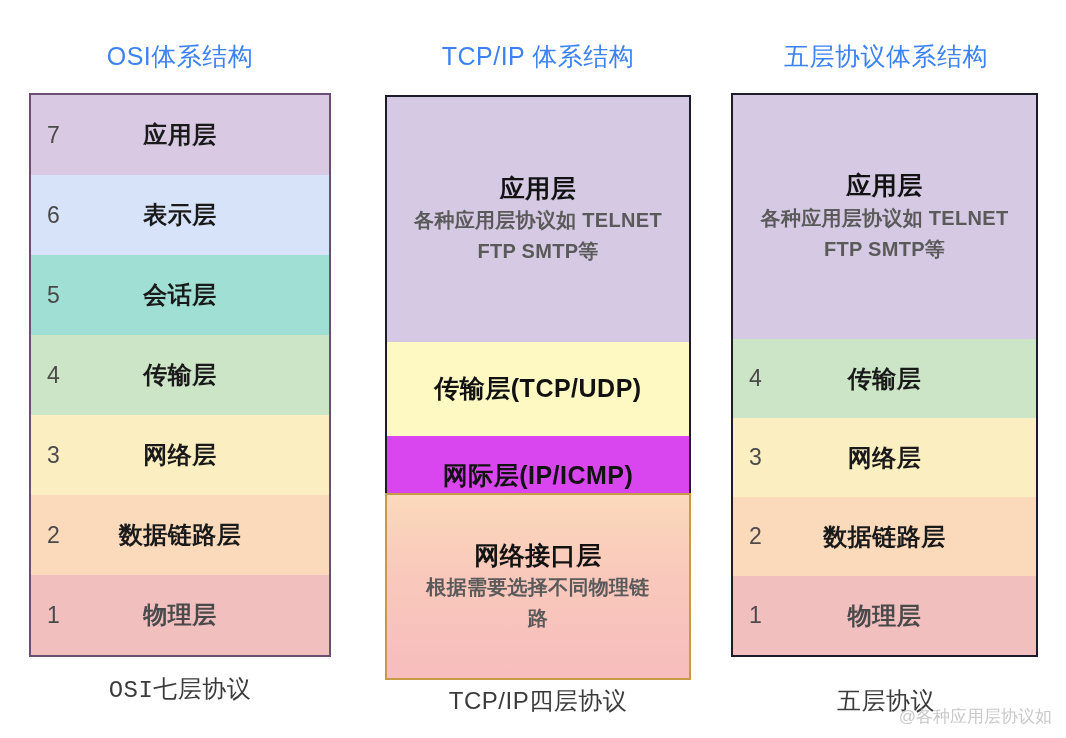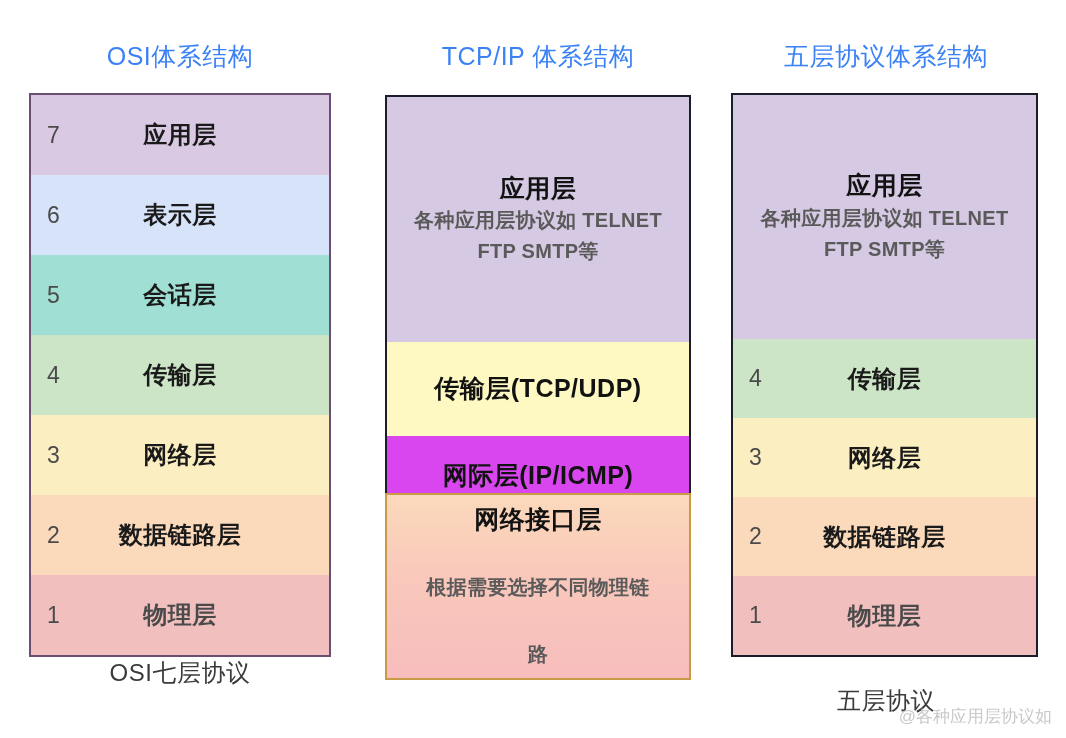--- a/index.html
+++ b/index.html
@@ -210,21 +210,21 @@
         <div class="row-num">2</div>
         <div class="row-label">数据链路层</div>
       </div>
 
       <div class="row" style="height:80px; background:#f2bfbf;">
         <div class="row-num">1</div>
         <div class="row-label muted">物理层</div>
       </div>
     </div>
 
-    <div class="col-caption" style="top:627px;">OSI七层协议</div>
+    <div class="col-caption" style="top:643px;font-family:Liberation Mono, monospace;">OSI七层协议</div>
   </div>
 
   <div class="column" style="left:385px; top:30px; width:306px; height:680px; z-index:2;">
     <div class="col-title" style="top:10px;">TCP/IP 体系结构</div>
 
     <div class="stack bordered-dark" style="left:0; top:65px; width:306px; height:490px;">
 
       <div class="block" style="height:245px; background:#d6c9e3;">
         <div class="block-title">应用层</div>
         <div class="block-desc wide">各种应用层协议如 TELNET</div>
@@ -234,26 +234,27 @@
       <div class="block" style="height:94px; background:#fef9c3;">
         <div class="block-title">传输层(TCP/UDP)</div>
       </div>
 
       <div class="block" style="height:80px; background:#d946ef;">
         <div class="block-title">网际层(IP/ICMP)</div>
       </div>
     </div>
 
     <div class="block netiface" style="left:0; top:463px; width:306px; height:187px; position:absolute;
-                background:linear-gradient(180deg,#fbd9bb 0%, #f9c8bb 45%, #f7bdbd 100%);gap:36px;">
+                background:linear-gradient(180deg,#fbd9bb 0%, #f9c8bb 45%, #f7bdbd 100%);">
       <div class="block-title">网络接口层</div>
       <div class="block-desc wide">根据需要选择不同物理链</div>
       <div class="block-desc wide">路</div>
     </div>
 
+    <div class="col-caption" style="top:655px;">TCP/IP四层协议</div>
   </div>
 
   <div class="column" style="left:731px; top:30px; width:310px; height:680px; z-index:2;">
     <div class="col-title" style="top:10px;">五层协议体系结构</div>
 
     <div class="stack bordered-dark" style="left:0; top:63px; width:307px; height:564px;">
 
       <div class="block" style="height:244px; background:#d6c9e3;">
         <div class="block-title">应用层</div>
         <div class="block-desc wide">各种应用层协议如 TELNET</div>

